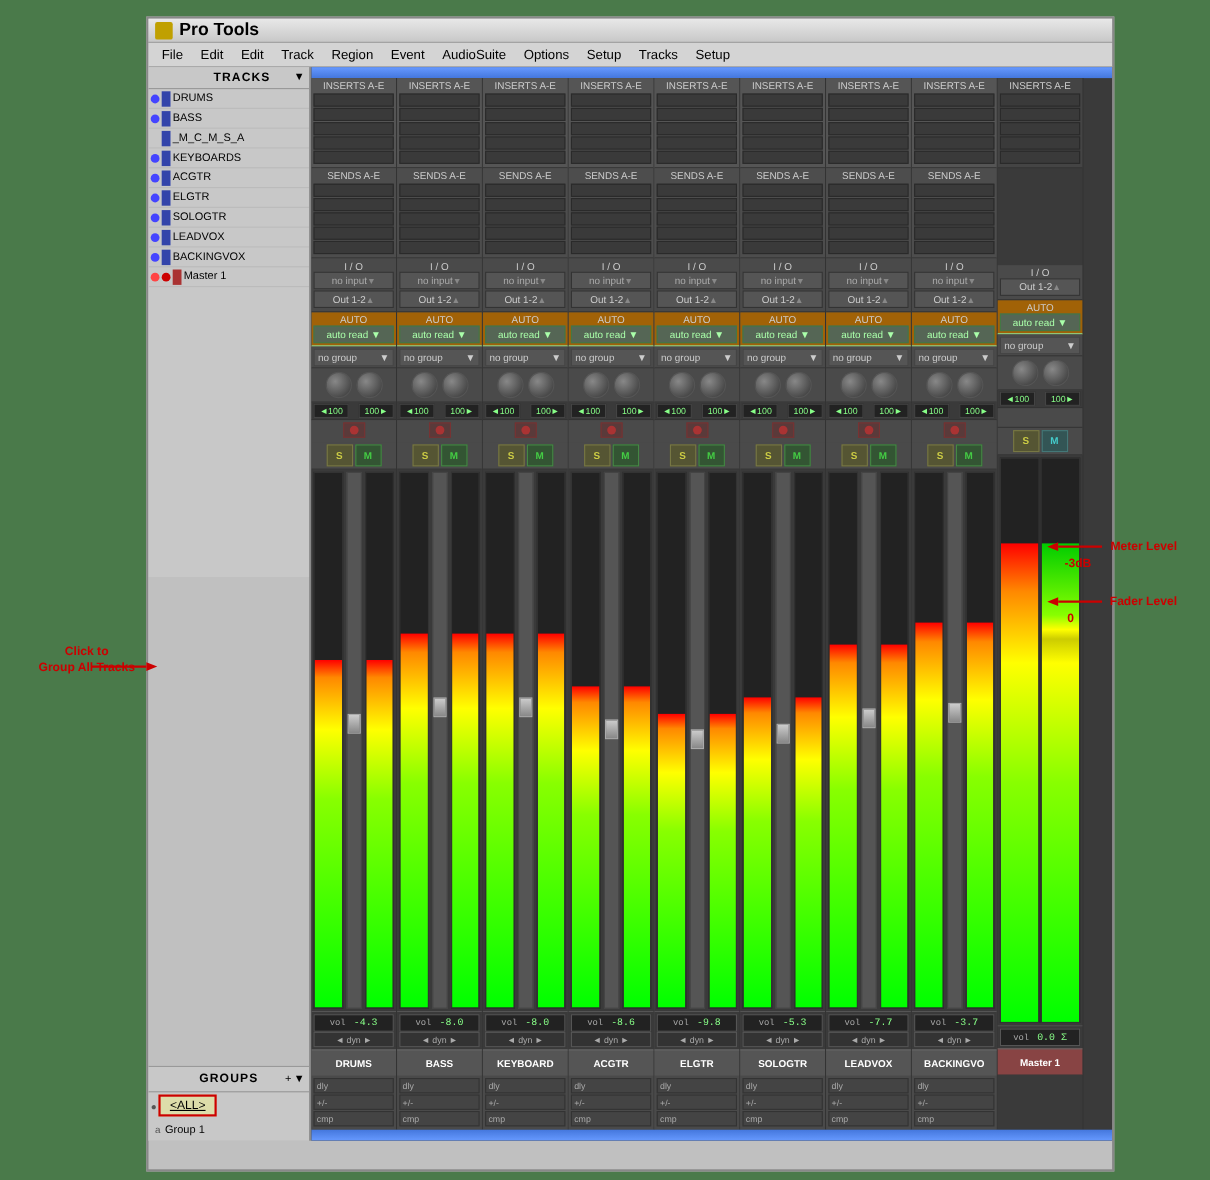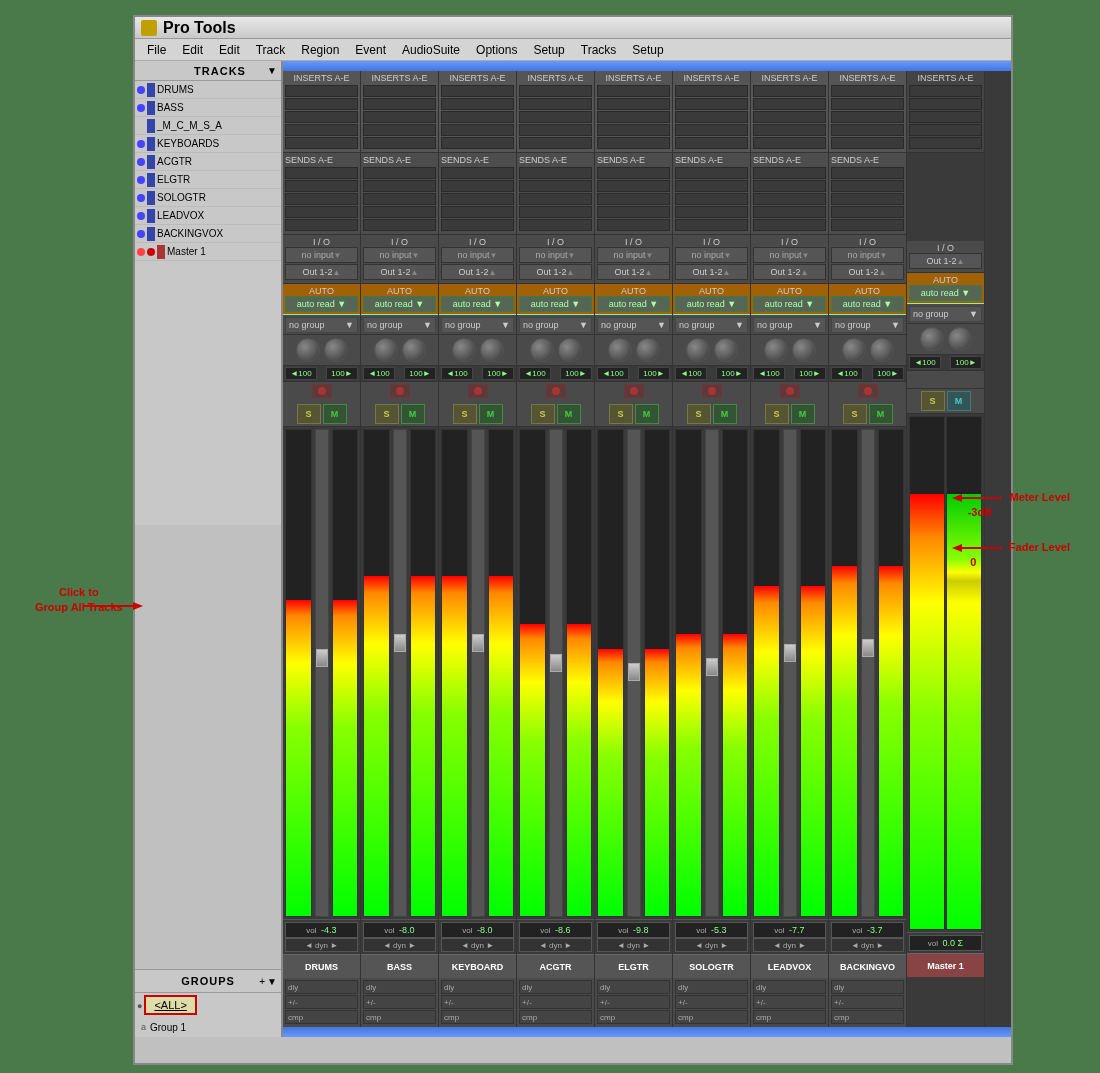--- a/index.html
+++ b/index.html
@@ -54,21 +54,21 @@
     
     .channel-strips { display: flex; flex: 1; overflow-x: auto; }
     
     
     .channel-strip { width: 78px; min-width: 78px; background: #4a4a4a; border-right: 1px solid #333; display: flex; flex-direction: column; }
     
     .inserts-section { background: #555; border-bottom: 1px solid #333; padding: 2px; }
     .inserts-label { font-size: 9px; color: #ccc; text-align: center; margin-bottom: 2px; }
     
     .sends-section { background: #4d4d4d; border-bottom: 1px solid #333; padding: 2px; }
-    .sends-label { font-size: 9px; color: #ccc; text-align: left; margin-bottom: 2px; }
+    .sends-label { font-size: 9px; color: #ccc; text-align: center; margin-bottom: 2px; }
     
     .io-section { background: #4a4a4a; padding: 2px; border-bottom: 1px solid #333; }
     .io-label { font-size: 9px; color: #ccc; text-align: center; }
     .io-input { height: 16px; background: #555; border: 1px solid #333; text-align: center; font-size: 9px; color: #aaa; display: flex; align-items: center; justify-content: center; margin-bottom: 1px; cursor: pointer; }
     .io-output { height: 16px; background: #555; border: 1px solid #333; text-align: center; font-size: 9px; color: #ccc; display: flex; align-items: center; justify-content: center; margin-bottom: 1px; cursor: pointer; }
     
     .auto-section { background: #a16207; padding: 2px; border-bottom: 1px solid #86efac; }
     .auto-label { font-size: 9px; color: #ccc; text-align: center; }
     .auto-select { height: 16px; background: #556655; border: 1px solid #447744; text-align: center; font-size: 9px; color: #aaffaa; display: flex; align-items: center; justify-content: center; cursor: pointer; width: 100%; }
     
@@ -87,21 +87,21 @@
     
     .fader-section { flex: 1; background: #3a3a3a; padding: 2px; display: flex; position: relative; min-height: 140px; }
     
     .fader-meter { flex: 1; display: flex; gap: 1px; }
     .meter-bar-container { flex: 1; background: #222; border: 1px solid #333; position: relative; overflow: hidden; display: flex; flex-direction: column; justify-content: flex-end; }
     .meter-fill { width: 100%; background: linear-gradient(to top, #00ff00 0%, #88ff00 60%, #ffff00 80%, #ff8800 95%, #ff0000 100%); }
     .fader-track { width: 12px; background: #555; border: 1px solid #444; margin: 0 2px; position: relative; cursor: pointer; }
     .fader-handle { width: 100%; height: 20px; background: linear-gradient(to bottom, #ccc, #888); border: 1px solid #aaa; position: absolute; cursor: pointer; }
     
     .volume-section { background: #3a3a3a; padding: 2px; border-top: 1px solid #555; }
-    .vol-display { background: #222; border: 1px solid #555; text-align: center; padding: 2px; font-size: 9px; color: #88ff88; cursor: pointer; }
+    .vol-display { background: #222; border: 1px solid #555; text-align: center; padding: 2px; font-size: 9px; color: #88ff88; cursor: pointer; font-family: Liberation Mono, monospace; }
     .vol-label { font-size: 8px; color: #aaa; margin-right: 2px; }
     .dyn-btn { width: 100%; height: 14px; background: #333; border: 1px solid #555; font-size: 8px; color: #aaa; cursor: pointer; display: flex; align-items: center; justify-content: center; }
     
     .track-name-section { height: 24px; display: flex; align-items: center; justify-content: center; background: #555; border-top: 1px solid #666; cursor: pointer; }
     .track-name-label { font-size: 9px; color: #fff; font-weight: bold; }
     
     .fx-section { background: #4a4a4a; padding: 2px; }
     .fx-slot { height: 14px; background: #444; border: 1px solid #333; margin-bottom: 1px; font-size: 8px; color: #aaa; padding: 1px 2px; display: flex; align-items: center; }
     
     .bottom-bar { height: 10px; background: linear-gradient(to bottom, #4477dd, #6699ff); }

